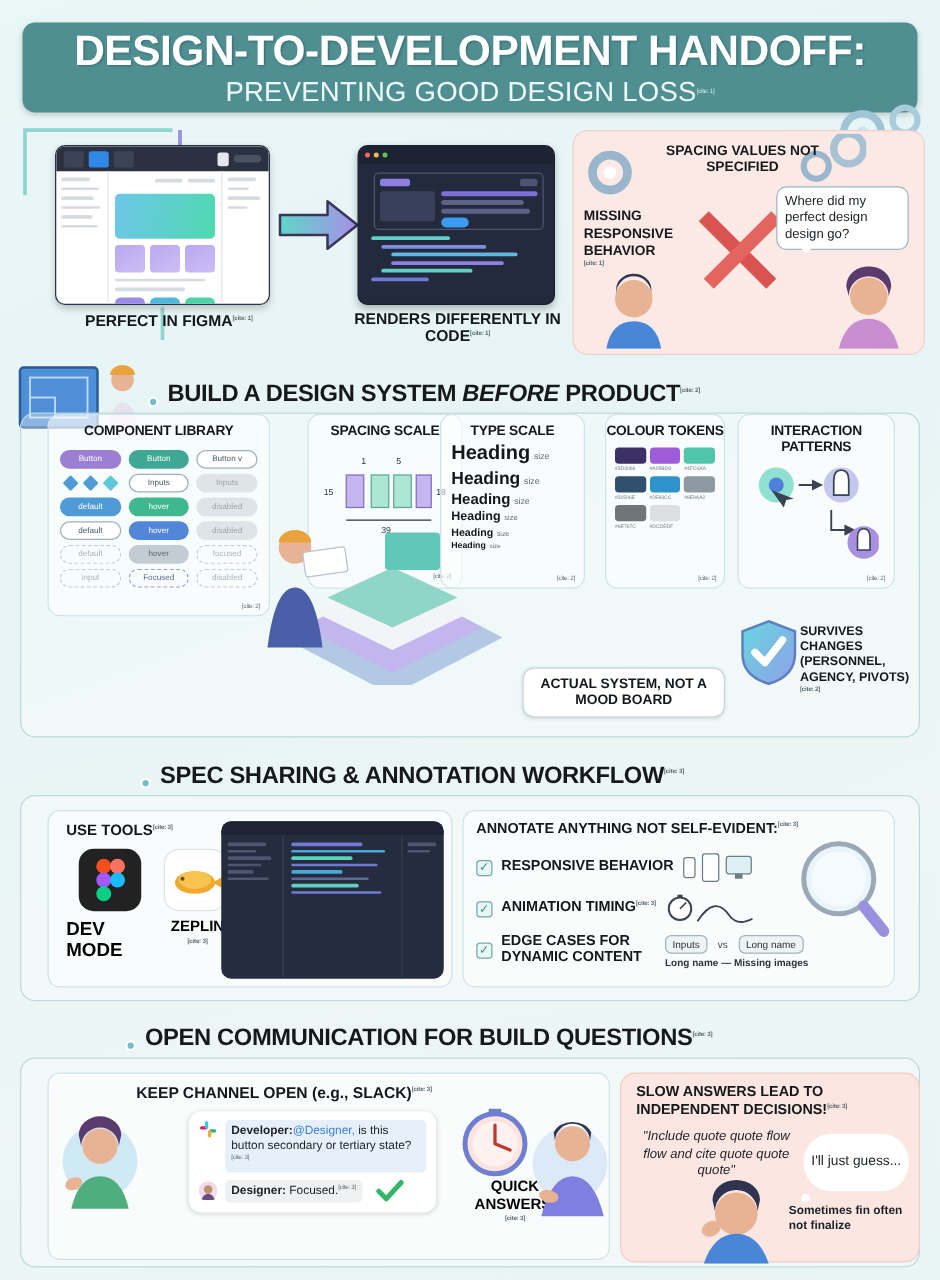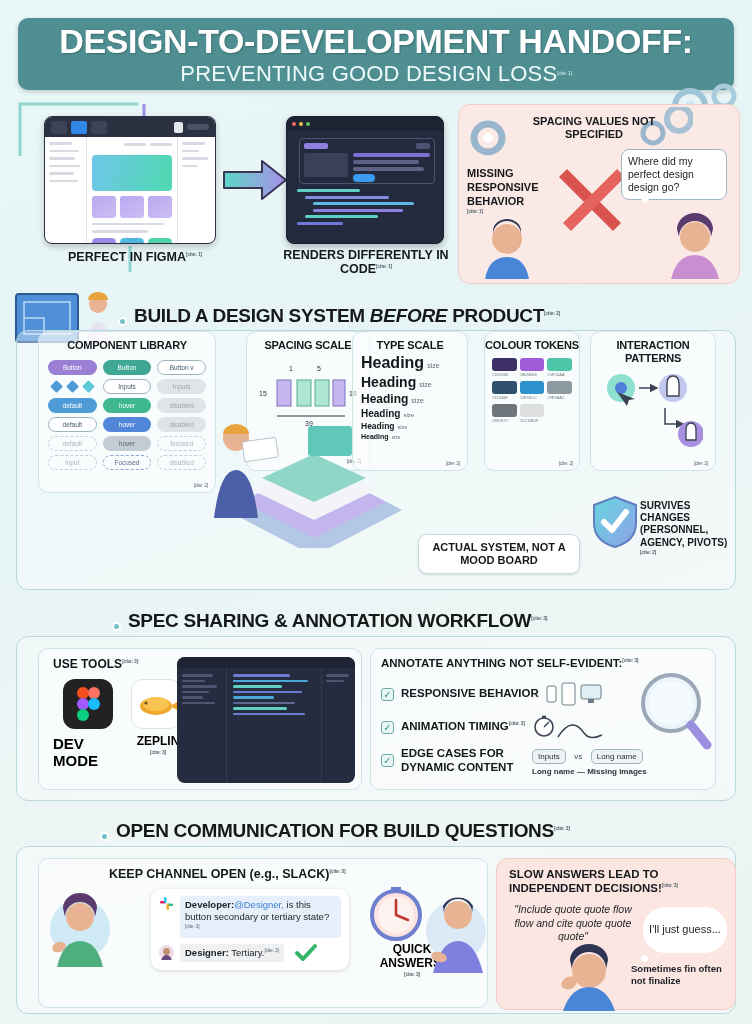--- a/index.html
+++ b/index.html
@@ -583,21 +583,21 @@
         <b>Developer:</b><span class="mention">@Designer,</span><span> is this button secondary or tertiary state?</span><span class="cite">[cite: 3]</span>
       </div>
     </div>
     <div class="msg" style="align-items:center;margin-bottom:0">
       <svg class="avatar-sq" viewBox="0 0 15 15">
         <circle cx="7.5" cy="7.5" r="7.5" fill="#f0dce8"></circle>
           <circle cx="7.5" cy="6.5" r="3.4" fill="#c08f70"></circle>
         <path d="M2 15 q2 -5 5.5 -5 q3.5 0 5.5 5 Z" fill="#6b4a7e"></path>
       </svg>
       <div class="msg-txt des" style="flex:none">
-        <b>Designer:</b><span> Tertiary.</span><span class="cite">[cite: 3]</span>
+        <b>Designer:</b><span> Focused.</span><span class="cite">[cite: 3]</span>
       </div>
       <svg width="24" height="20" style="margin-left:4px">
         <path d="M3 10 L9 16 L21 3" fill="none" stroke="#35b56a" stroke-width="4" stroke-linecap="round" stroke-linejoin="round"></path>
       </svg>
     </div>
   </div>
   <svg style="position:absolute;left:326px;top:22px" width="62" height="62">
     <circle cx="31" cy="34" r="24" fill="#fde3df" stroke="#6f7fd0" stroke-width="4"></circle>
     <circle cx="31" cy="34" r="18" fill="#fff" opacity=".55"></circle>
     <path d="M26 6 h10 v5 h-10 Z" fill="#6f7fd0"></path>

